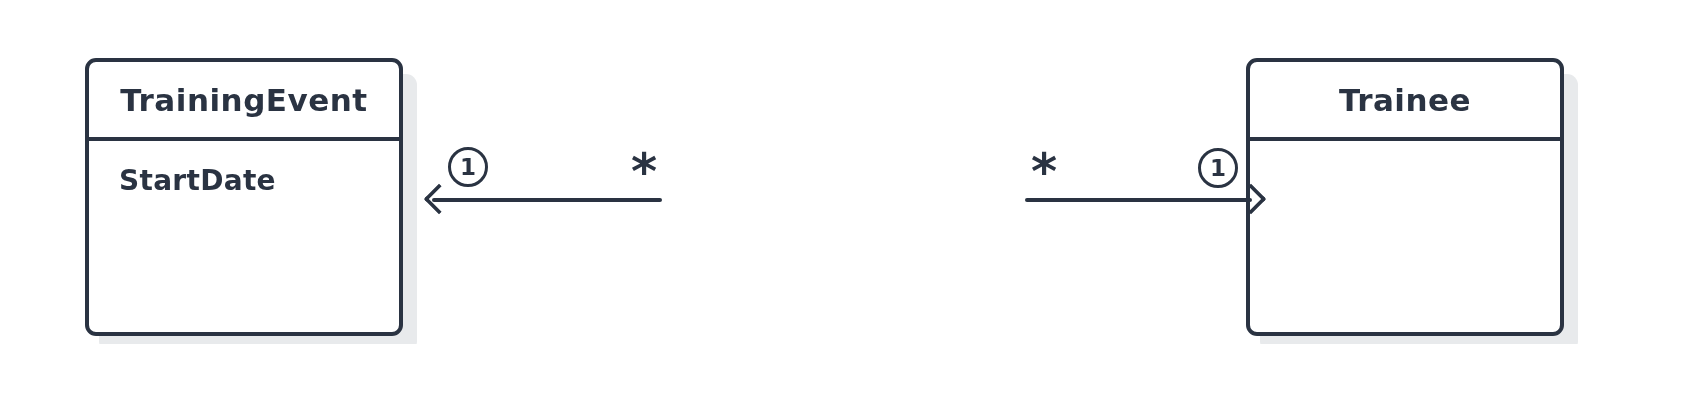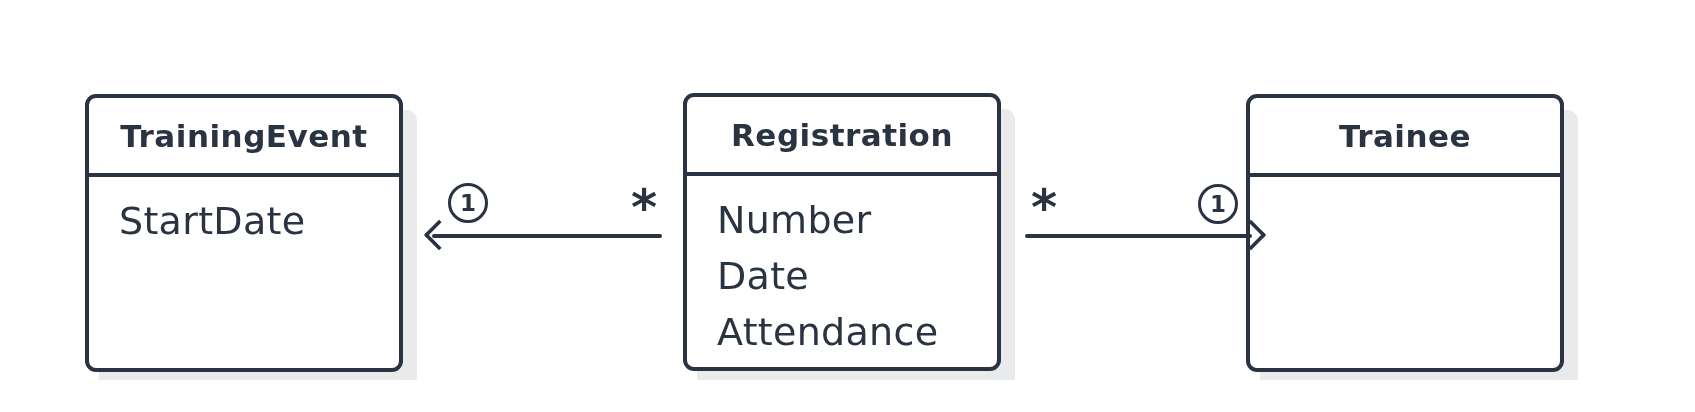--- a/index.html
+++ b/index.html
@@ -12,21 +12,20 @@
     font-family: "DejaVu Sans", "Liberation Sans", sans-serif;
     background: var(--bg);
   }
   .canvas {
     position: relative;
     width: 1695px;
     height: 344px;
     background: var(--bg);
     overflow: hidden;
     color: var(--ink);
-    margin-top: 36px;
   }
   
   .entity {
     position: absolute;
     width: 318px;
     height: 278px;
     background: #ffffff;
     border: 4px solid var(--ink);
     border-radius: 11px;
     box-shadow: 14px 16px 0 var(--shadow);
@@ -39,22 +38,22 @@
     justify-content: center;
     font-size: 31px;
     font-weight: 600;
     letter-spacing: 0.5px;
   }
   .entity-attrs {
     display: flex;
     flex-direction: column;
     gap: 16px;
     padding: 25px 16px 0 30px;
-    font-size: 38px;
-    font-weight: 400;
+    font-size: 28px;
+    font-weight: 700;
     letter-spacing: 0.3px;
     line-height: 1.05;
   }
   
   .rel-line {
     position: absolute;
     height: 4px;
     background: var(--ink);
     border-radius: 2px;
   }
@@ -93,28 +92,20 @@
 
 <div class="canvas">
 
   <div class="entity" style="left:85px; top:58px;">
     <div class="entity-title">TrainingEvent</div>
     <div class="entity-attrs">
       <span>StartDate</span>
     </div>
   </div>
 
-  <div class="entity" style="left:683px; top:57px;">
-    <div class="entity-title">Registration</div>
-    <div class="entity-attrs">
-      <span>Number</span>
-      <span>Date</span>
-      <span>Attendance</span>
-    </div>
-  </div>
 
   <div class="entity" style="left:1246px; top:58px;">
     <div class="entity-title">Trainee</div>
   </div>
 
   <div>
     <div class="rel-line" style="left:432px; top:198px; width:230px;"></div>
     <div class="chevron chevron-left" style="left:428px; top:188px;"></div>
     <div class="mult-one" style="left:448px; top:147px;">
       <span>1</span>

